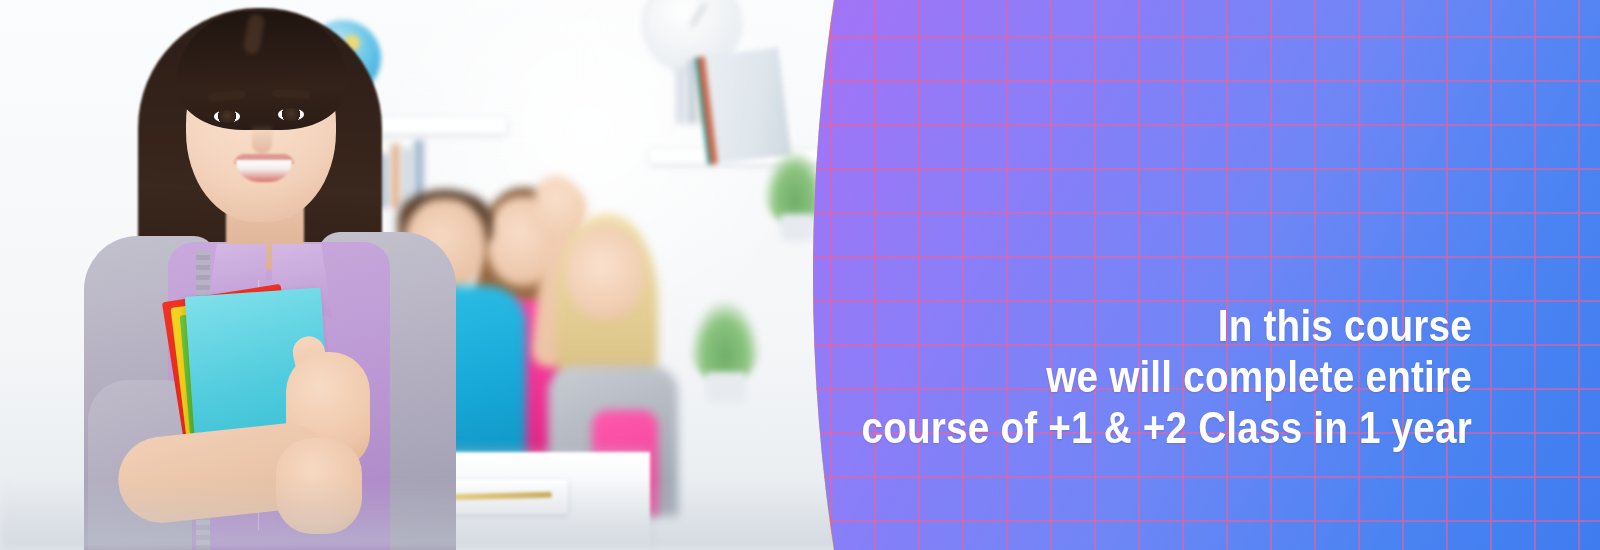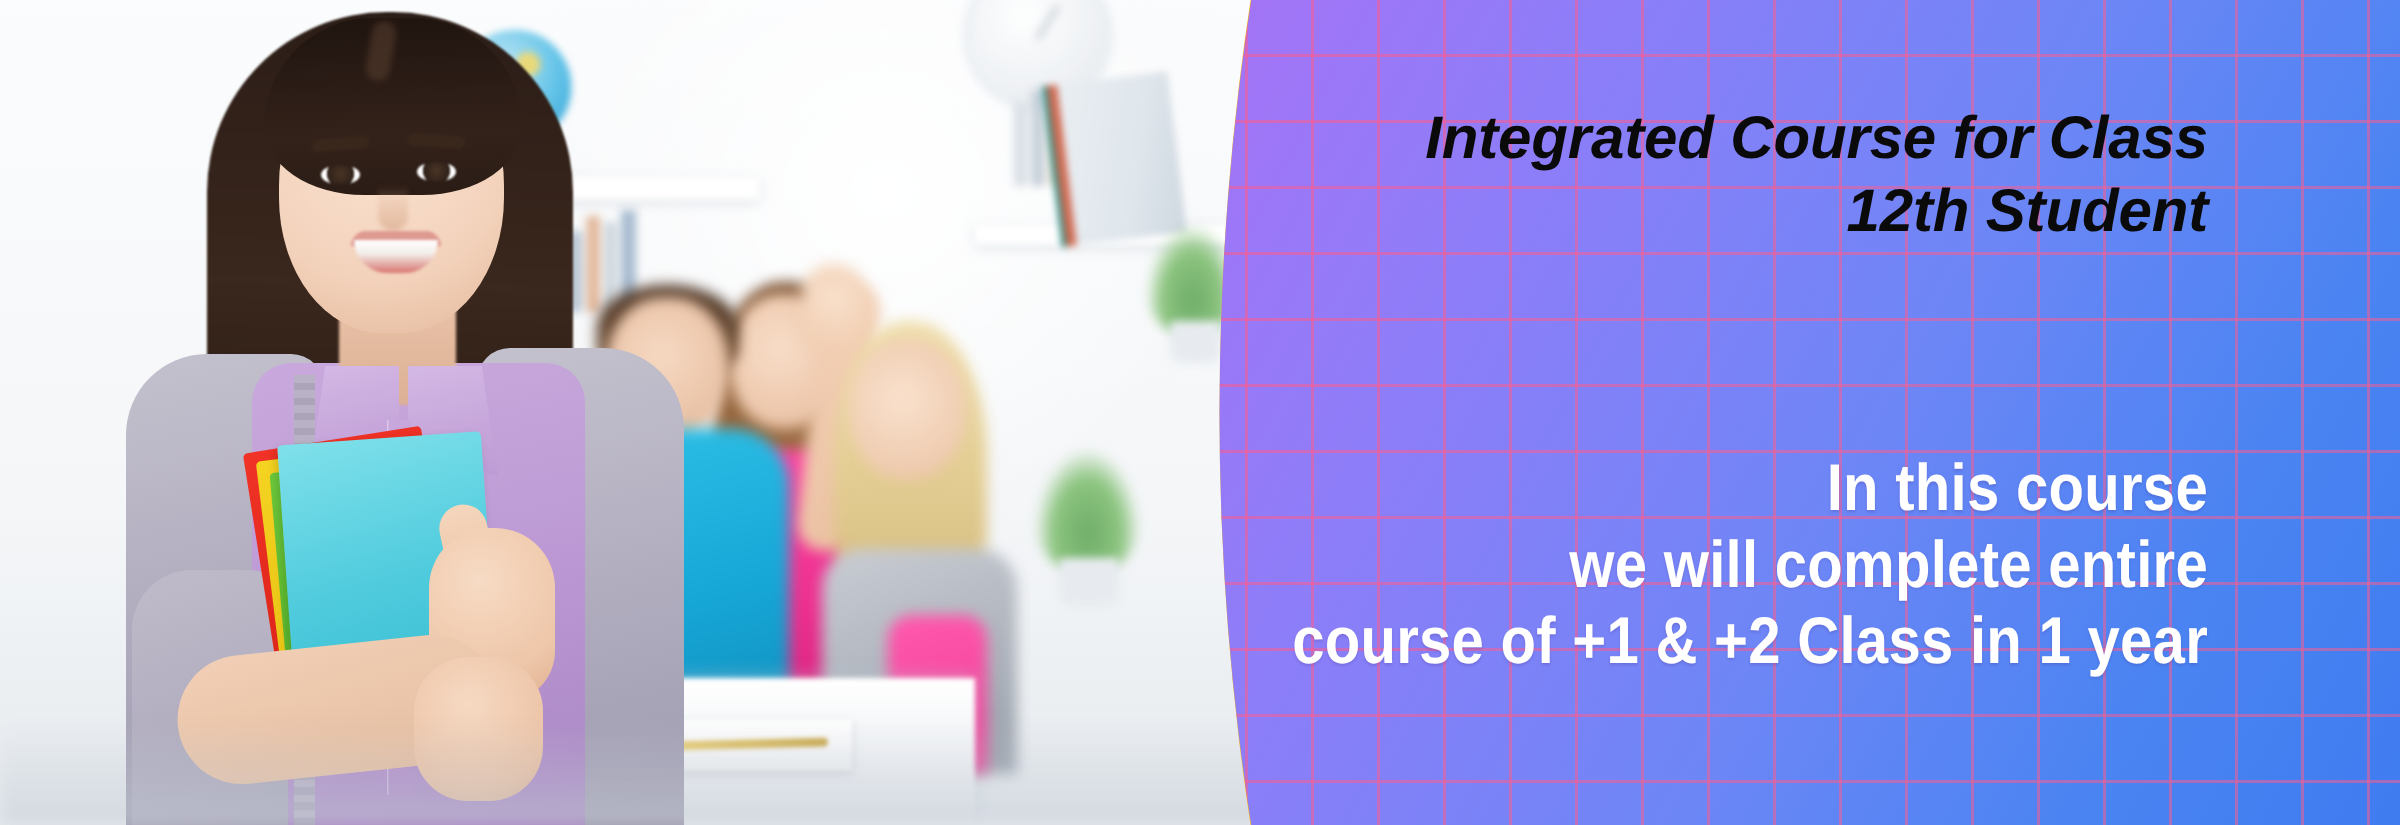--- a/index.html
+++ b/index.html
@@ -622,24 +622,20 @@
     <div class="w-hand-bottom"></div>
 
     <div class="floor"></div>
   </div>
 
   <div class="arc"></div>
   <div class="panel"></div>
   <div class="panel-grid"></div>
   <div class="panel-grid-light"></div>
 
-  <div class="headline">
-    <div>Integrated Course for Class</div>
-    <div>12th Student</div>
-  </div>
 
   <div class="subhead">
     <span class="ln">In this course</span>
     <span class="ln">we will complete entire</span>
     <span class="ln">course of +1 &amp; +2 Class in 1 year</span>
   </div>
 
 </div>
 
 </body></html>

